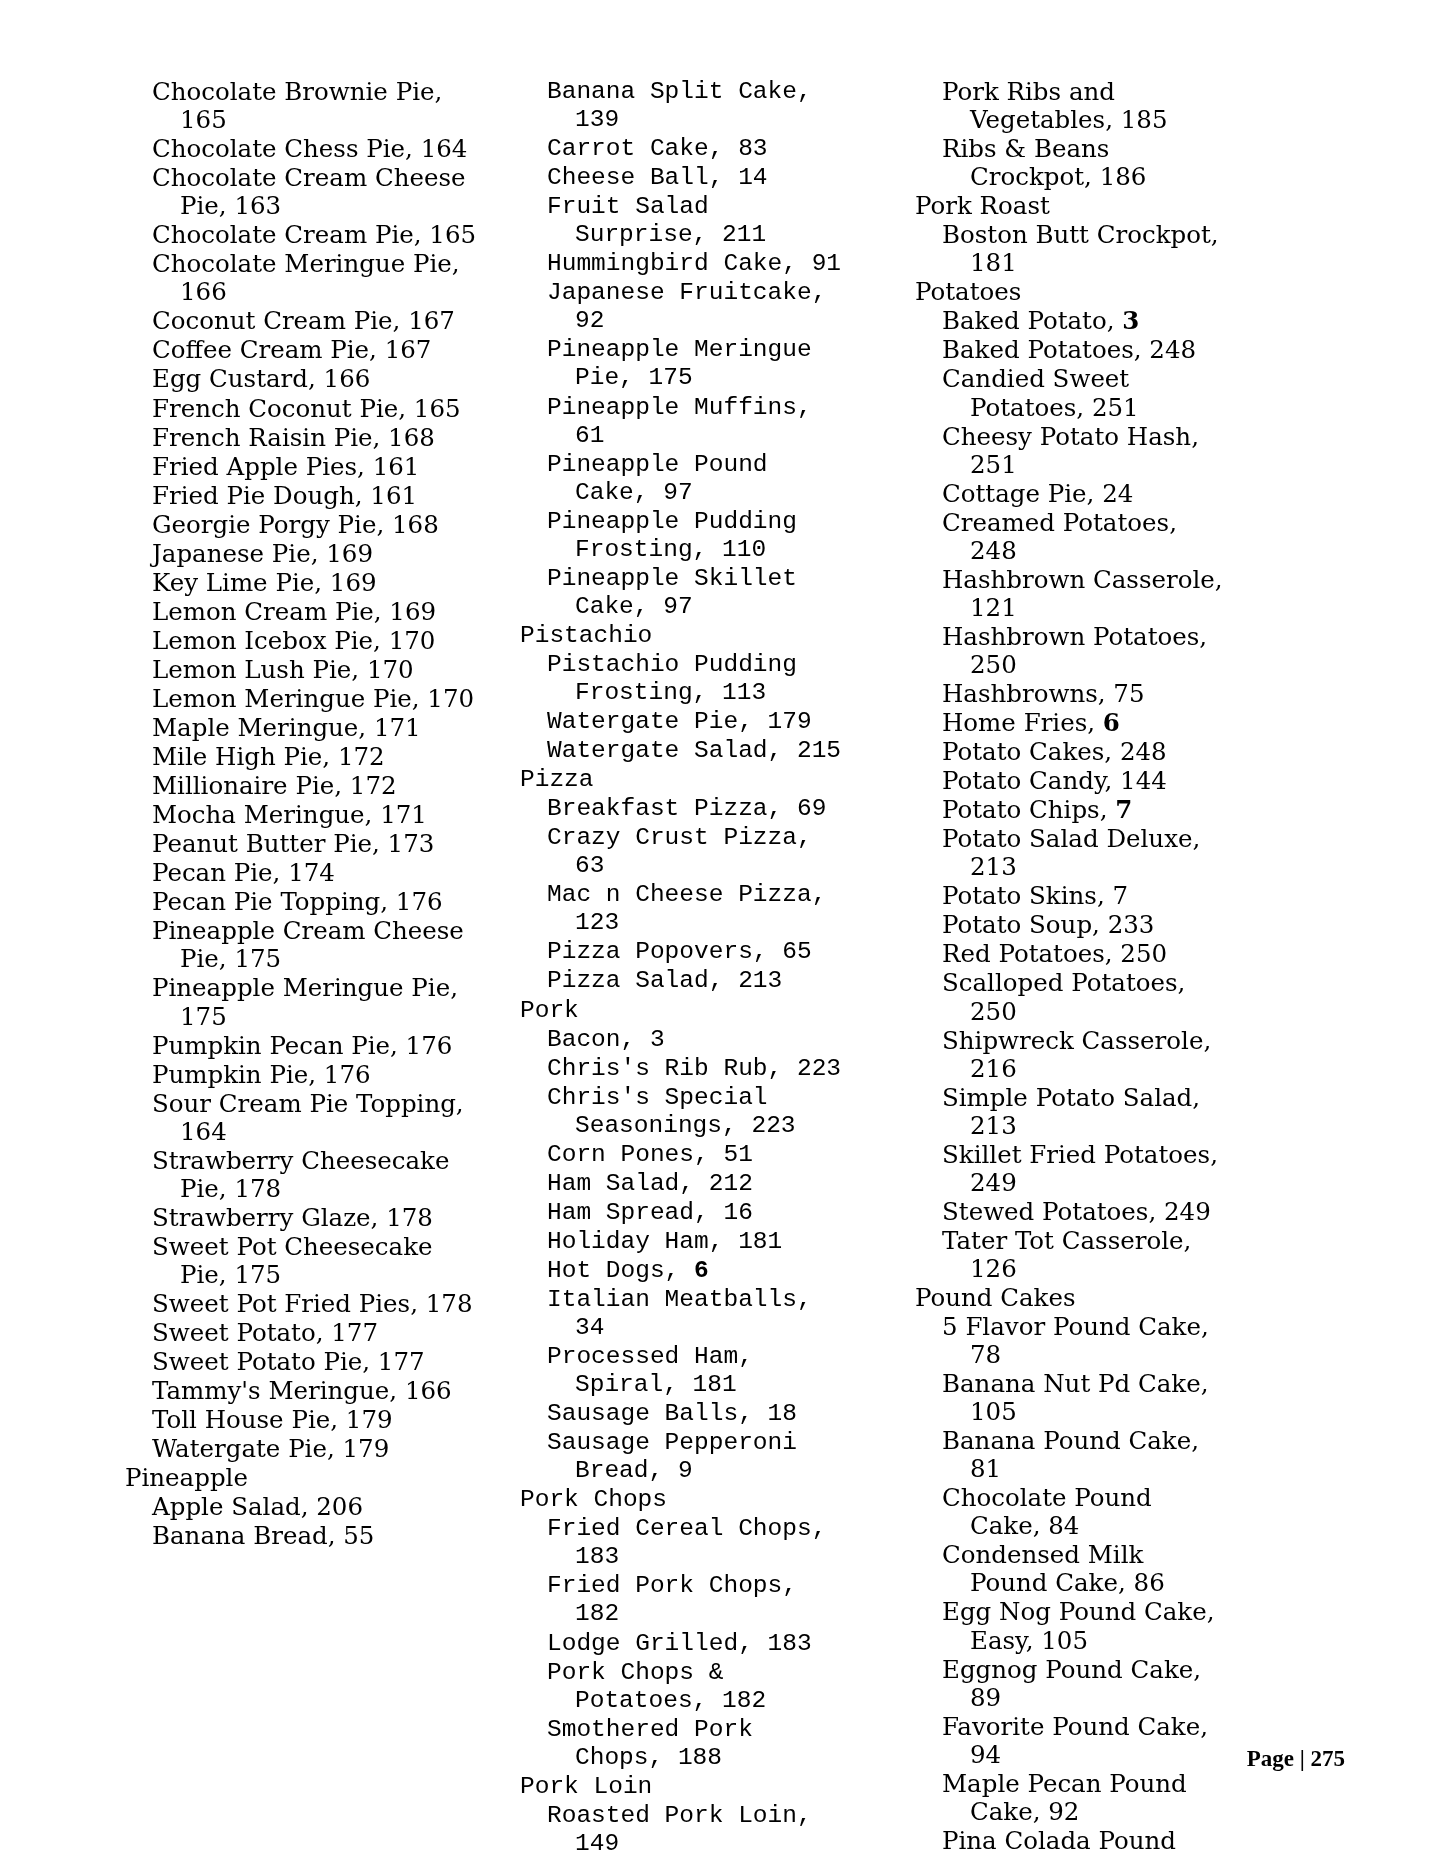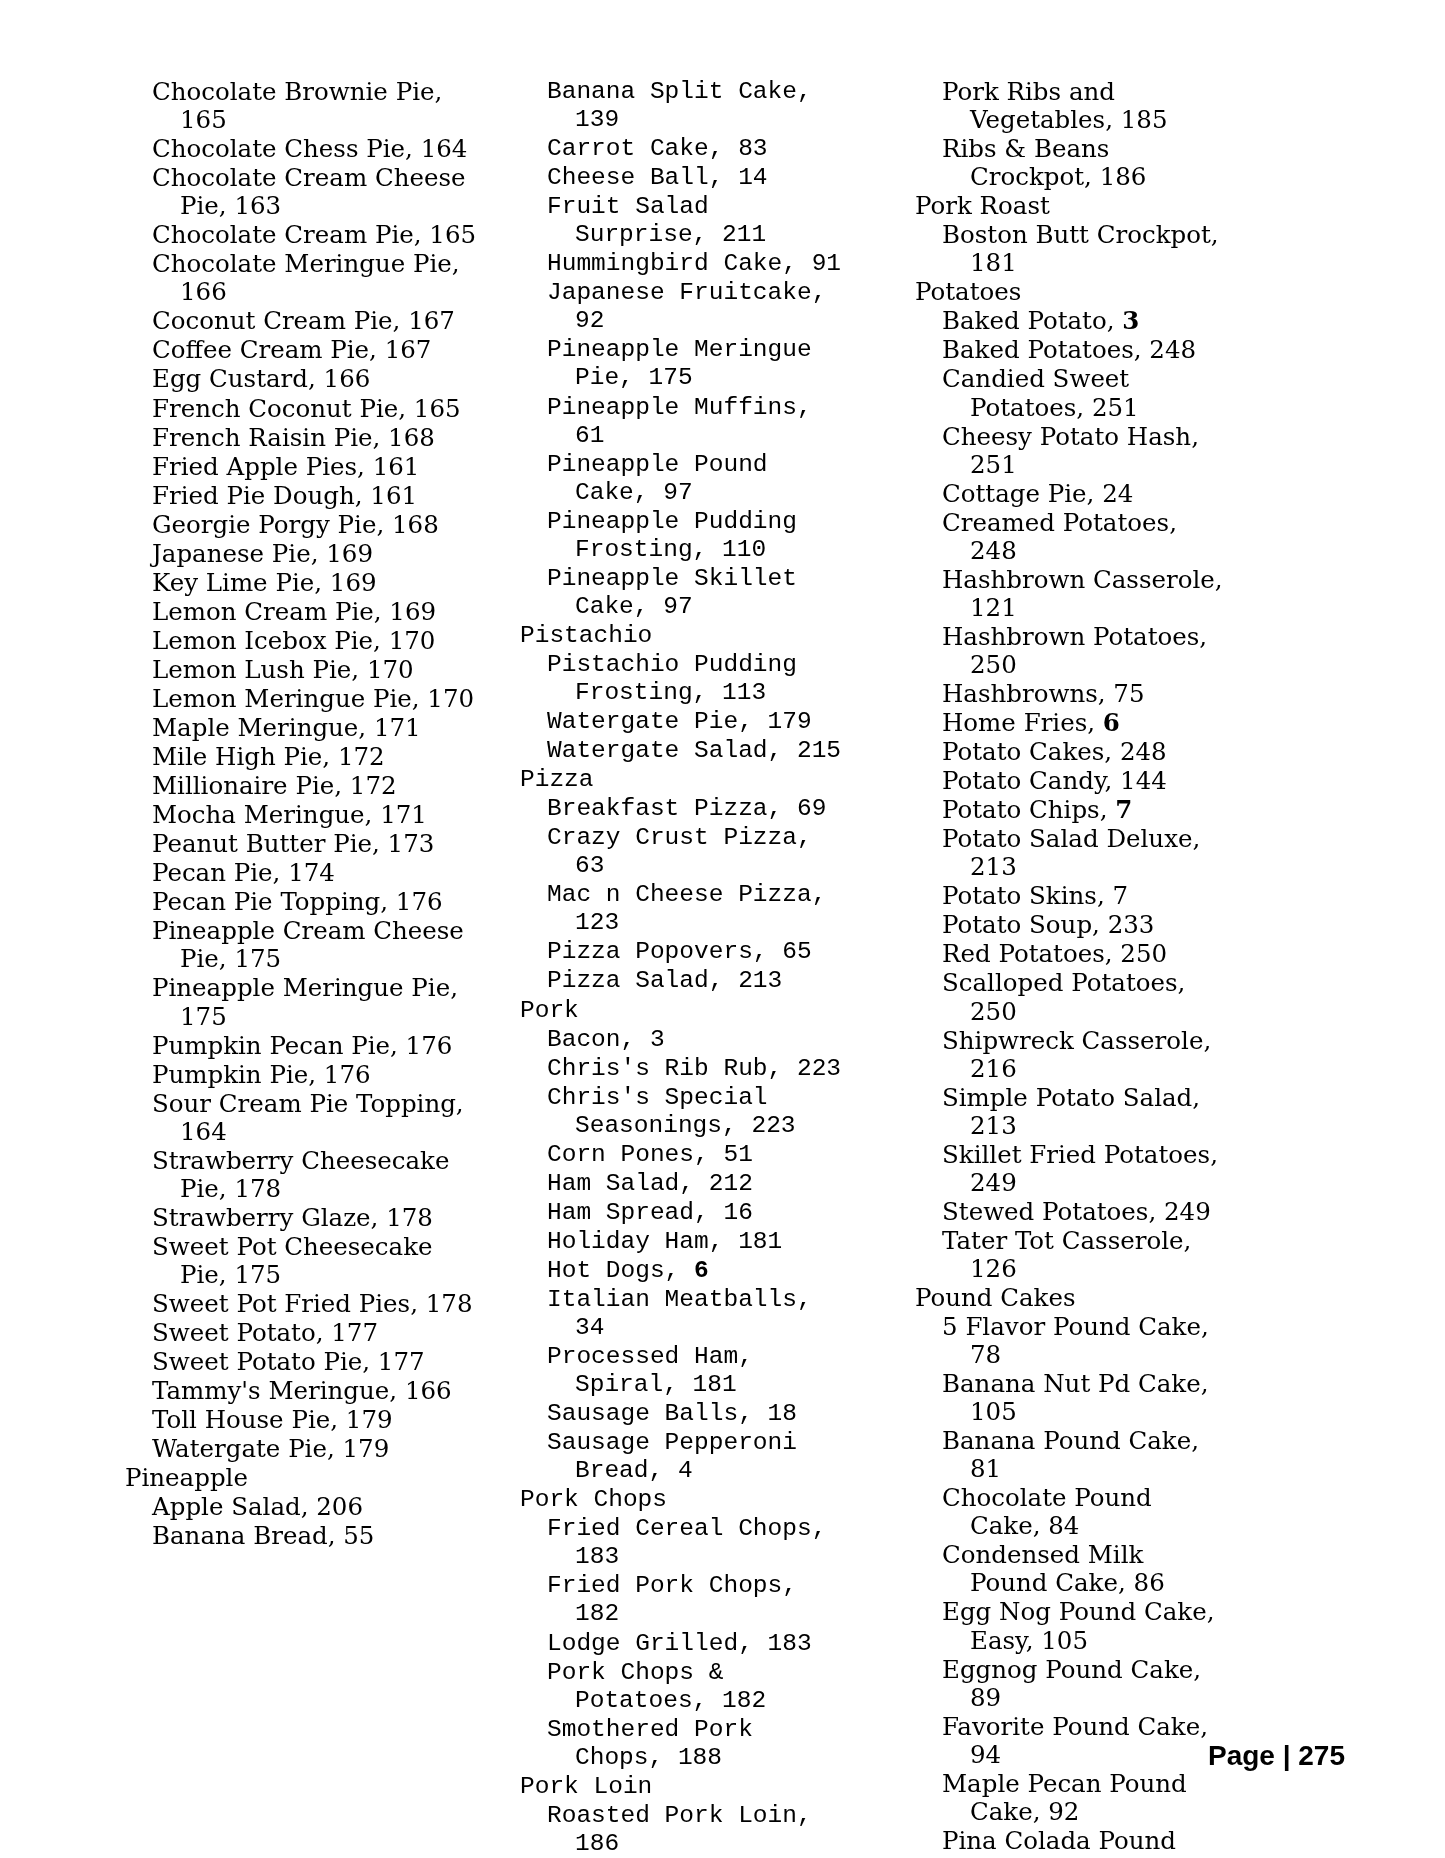--- a/index.html
+++ b/index.html
@@ -56,23 +56,23 @@
   .entry.sub.wrap {
     padding-left: 55px;
     text-indent: -28px;
   }
   .bold { font-weight: bold; }
 
   .footer {
     position: absolute;
     right: 100px;
     bottom: 86px;
-    font-size: 28px;
+    font-size: 23px;
     font-weight: bold;
-    font-family: Liberation Sans, sans-serif;
+    font-family: Liberation Serif, serif;
   }
 </style>
 </head>
 <body>
 
 <div class="page">
   <div class="columns">
     <div class="column col1">
         <div class="entry sub wrap"><span class="txt">Chocolate Brownie Pie, 165</span></div>
         <div class="entry sub wrap"><span class="txt">Chocolate Chess Pie, 164</span></div>
@@ -145,29 +145,29 @@
         <div class="entry sub wrap"><span class="txt">Chris's Rib Rub, 223</span></div>
         <div class="entry sub wrap"><span class="txt">Chris's Special Seasonings, 223</span></div>
         <div class="entry sub wrap"><span class="txt">Corn Pones, 51</span></div>
         <div class="entry sub wrap"><span class="txt">Ham Salad, 212</span></div>
         <div class="entry sub wrap"><span class="txt">Ham Spread, 16</span></div>
         <div class="entry sub wrap"><span class="txt">Holiday Ham, 181</span></div>
         <div class="entry sub wrap"><span class="txt">Hot Dogs, </span><span class="bold">6</span></div>
         <div class="entry sub wrap"><span class="txt">Italian Meatballs, 34</span></div>
         <div class="entry sub wrap"><span class="txt">Processed Ham, Spiral, 181</span></div>
         <div class="entry sub wrap"><span class="txt">Sausage Balls, 18</span></div>
-        <div class="entry sub wrap"><span class="txt">Sausage Pepperoni Bread, 4</span></div>
+        <div class="entry sub wrap"><span class="txt">Sausage Pepperoni Bread, 9</span></div>
         <div class="entry head"><span class="txt">Pork Chops</span></div>
         <div class="entry sub wrap"><span class="txt">Fried Cereal Chops, 183</span></div>
         <div class="entry sub wrap"><span class="txt">Fried Pork Chops, 182</span></div>
         <div class="entry sub wrap"><span class="txt">Lodge Grilled, 183</span></div>
         <div class="entry sub wrap"><span class="txt">Pork Chops &amp; Potatoes, 182</span></div>
         <div class="entry sub wrap"><span class="txt">Smothered Pork Chops, 188</span></div>
         <div class="entry head"><span class="txt">Pork Loin</span></div>
-        <div class="entry sub wrap"><span class="txt">Roasted Pork Loin, 186</span></div>
+        <div class="entry sub wrap"><span class="txt">Roasted Pork Loin, 149</span></div>
         <div class="entry head"><span class="txt">Pork Ribs</span></div>
         <div class="entry sub wrap"><span class="txt">Baby Back, 181</span></div>
         <div class="entry sub wrap"><span class="txt">Baked Pork Ribs, 185</span></div>
       </div>
     <div class="column col3">
         <div class="entry sub wrap"><span class="txt">Pork Ribs and Vegetables, 185</span></div>
         <div class="entry sub wrap"><span class="txt">Ribs &amp; Beans Crockpot, 186</span></div>
         <div class="entry head"><span class="txt">Pork Roast</span></div>
         <div class="entry sub wrap"><span class="txt">Boston Butt Crockpot, 181</span></div>
         <div class="entry head"><span class="txt">Potatoes</span></div>

